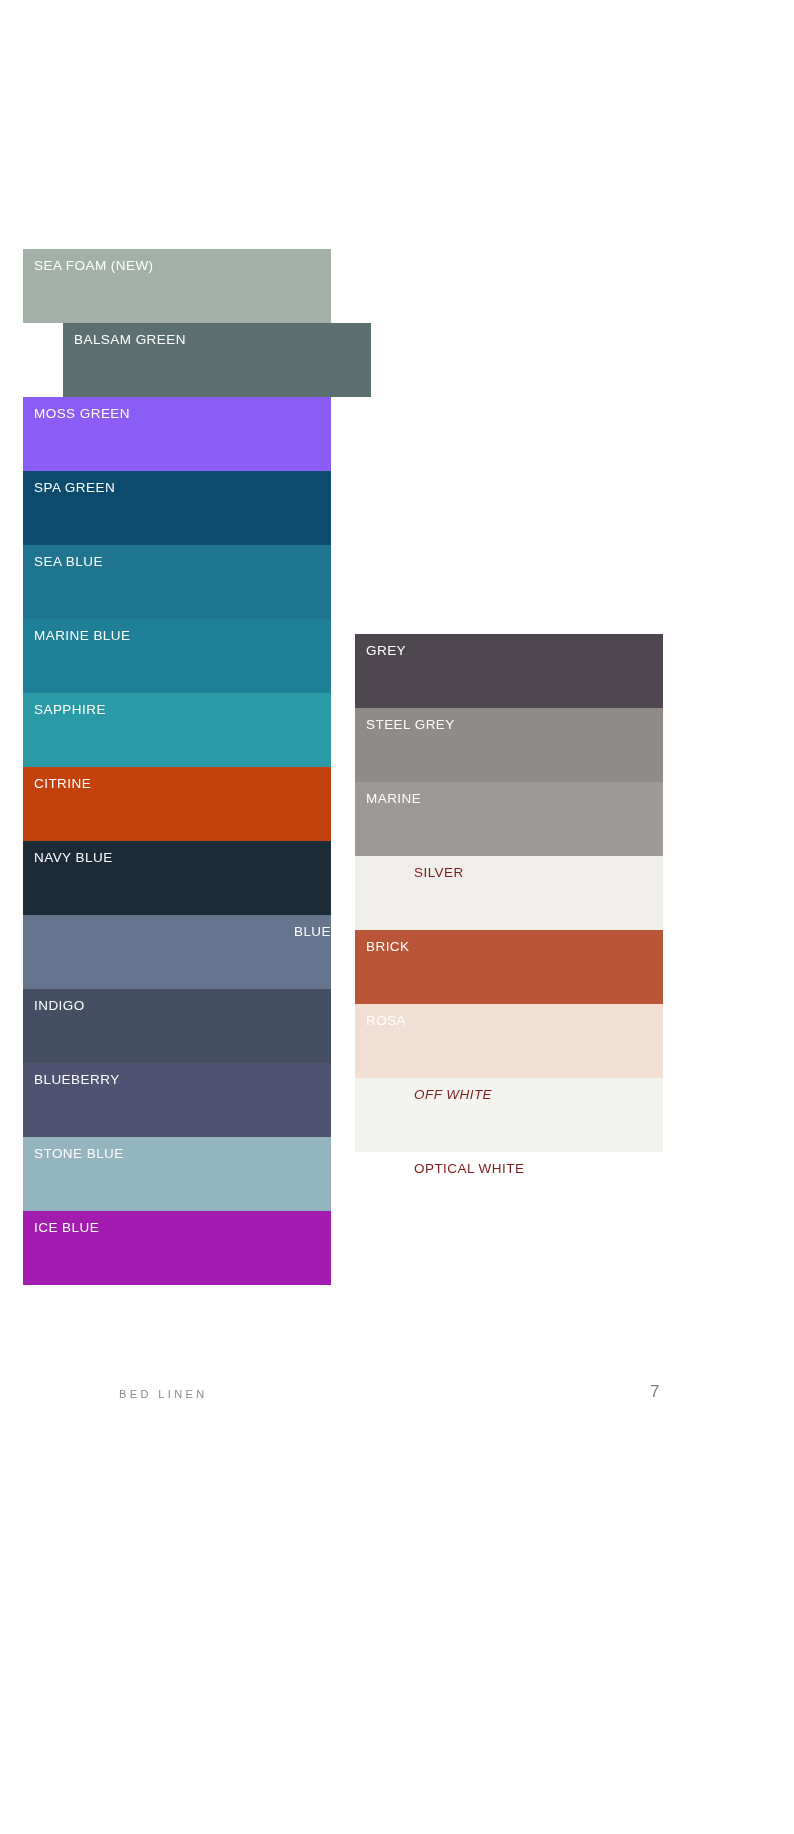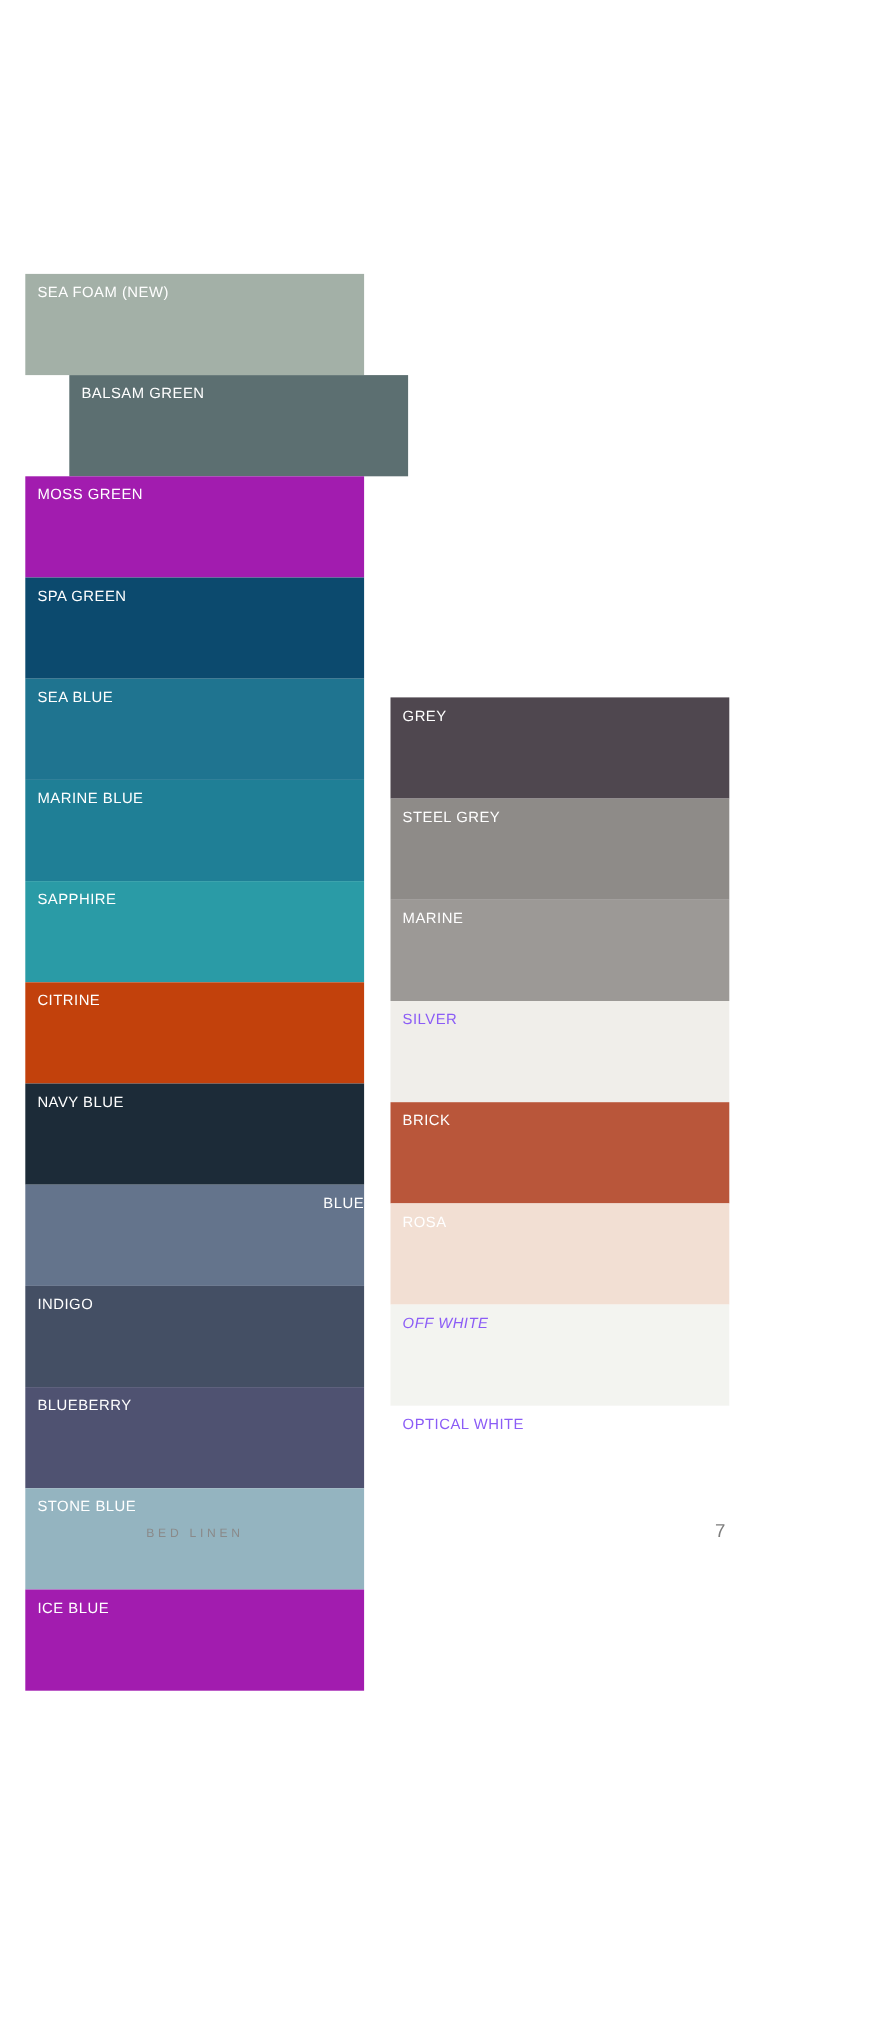--- a/index.html
+++ b/index.html
@@ -26,44 +26,44 @@
     position: absolute;
     width: 308px;
   }
   #col-left  { left: 23px;  top: 249px; }
   #col-right { left: 355px; top: 634px; }
 
   .swatch {
     position: relative;
     box-sizing: border-box;
     width: 100%;
-    height: 92px;
+    height: 74px;
     padding: 10px 0 0 11px;
   }
   .swatch-label {
     font-size: 13.5px;
     letter-spacing: 0.45px;
     line-height: 1.1;
     font-weight: 400;
     white-space: nowrap;
   }
   .swatch.light-text .swatch-label { color: #ffffff; }
-  .swatch.dark-text  .swatch-label { color: #8b5cf6; }
+  .swatch.dark-text  .swatch-label { color: #7f1d1d; margin-left: 48px; }
 
   
   .footer {
     position: absolute;
     left: 0;
     right: 0;
     top: 1388px;
     height: 30px;
   }
   .footer-label {
     position: absolute;
-    left: 133px;
+    left: 119px;
     top: 0;
     font-size: 11px;
     letter-spacing: 3.4px;
     color: #8a8a8a;
     font-weight: 400;
   }
   .footer-page {
     position: absolute;
     left: 650px;
     top: -6px;
@@ -77,21 +77,21 @@
 
 <div class="page">
 
   <div class="column" id="col-left">
       <div class="swatch light-text" style="background: rgb(163, 176, 167);">
         <div class="swatch-label">SEA FOAM (NEW)</div>
       </div>
       <div class="swatch light-text" style="background: rgb(92, 111, 113); margin-left: 40px;">
         <div class="swatch-label">BALSAM GREEN</div>
       </div>
-      <div class="swatch light-text" style="background: #a21caf;">
+      <div class="swatch light-text" style="background: #8b5cf6;">
         <div class="swatch-label">MOSS GREEN</div>
       </div>
       <div class="swatch light-text" style="background: #0c4a6e;">
         <div class="swatch-label">SPA GREEN</div>
       </div>
       <div class="swatch light-text" style="background: rgb(31, 116, 144);">
         <div class="swatch-label">SEA BLUE</div>
       </div>
       <div class="swatch light-text" style="background: rgb(31, 127, 150);">
         <div class="swatch-label">MARINE BLUE</div>

